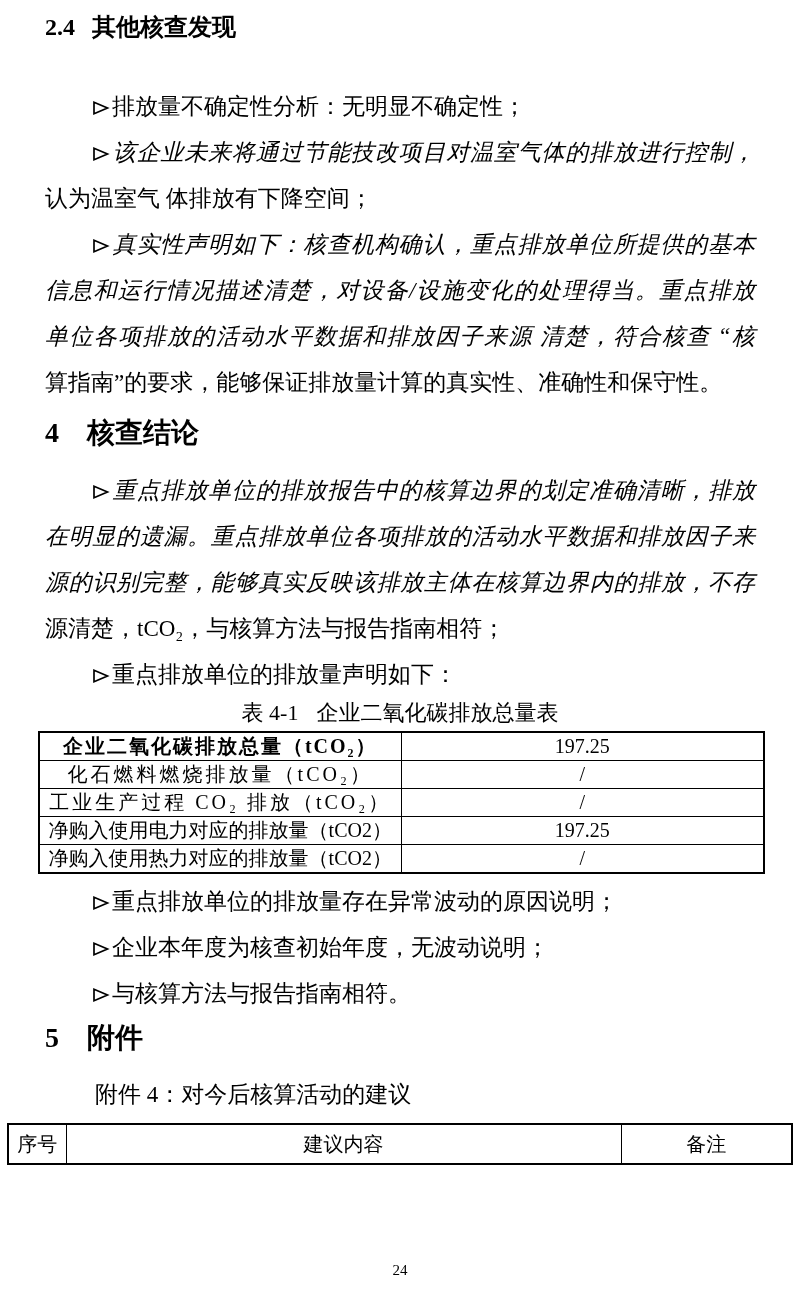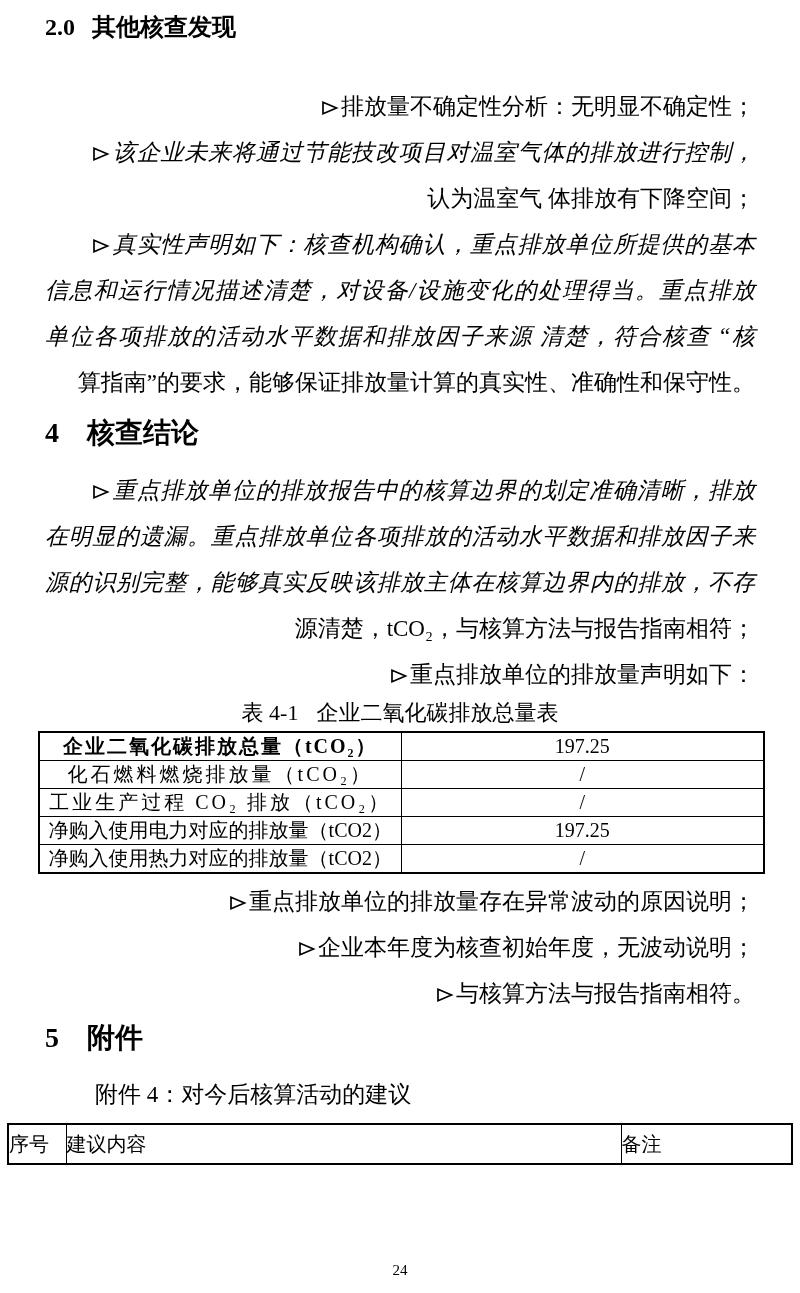--- a/index.html
+++ b/index.html
@@ -18,50 +18,50 @@
   .h37 .hn{margin-right:17px;}
   .hsec{font-size:28px;line-height:38px;}
   .hsec .hn{margin-right:28px;}
   .h4{margin-top:8px;}
   .h5{margin-top:2px;}
   
   .para{margin:0 45px;}
   .p1{margin-top:40px;}
   .p4{margin-top:16px;}
   .p6{margin-top:5px;}
-  .line{font-size:23px;line-height:46px;text-align:right;}
+  .line{font-size:23px;line-height:46px;text-align:left;}
   .jfy{text-align:justify;text-align-last:justify;font-style:italic;}
   .ind{text-indent:47px;}
   .bullet{display:inline-block;width:18px;height:16px;margin-right:2px;vertical-align:-2px;}
   .bullet svg{display:block;}
   
   .caption{margin-top:2px;text-align:center;font-size:22px;line-height:26px;}
   .caption .cap-t{margin-left:18px;}
   
   table{border-collapse:collapse;table-layout:fixed;}
   .t1{margin:5px 0 0 38px;width:725px;border:2px solid #000;}
   .t1 td{border:1px solid #000;height:26px;text-align:center;vertical-align:middle;font-size:20px;padding:0 1px;overflow:hidden;white-space:nowrap;}
   .b{font-weight:bold;}
   .ls2{letter-spacing:2px;}
   .ls3{letter-spacing:3px;}
   
   .t2{margin:12px 0 0 7px;width:784px;border:2px solid #000;}
-  .t2 td{border:1px solid #000;height:38px;text-align:left;vertical-align:middle;font-size:20px;font-weight:normal;padding:0;}
+  .t2 td{border:1px solid #000;height:38px;text-align:center;vertical-align:middle;font-size:20px;font-weight:normal;padding:0;}
   
   .attach{margin:22px 45px 0;font-size:23px;line-height:32px;text-indent:50px;}
   
   .pagenum{position:absolute;top:1262px;left:0;right:0;text-align:center;font-size:15px;}
 </style>
 </head>
 <body>
 
 <div class="page">
 
   <div class="h h37">
-    <span class="hn">2.0</span><span class="ht">其他核查发现</span>
+    <span class="hn">2.4</span><span class="ht">其他核查发现</span>
   </div>
 
   <div class="para p1">
     <div class="line ind">
       <span class="bullet"><svg width="18" height="16" viewBox="0 0 18 16">
             <path d="M2 2.2 L15.5 8 L2 13.8 Z" fill="#ffffff" stroke="#000000" stroke-width="1.7"></path>
           </svg></span><span>排放量不确定性分析：无明显不确定性；</span>
     </div>
   </div>
 

